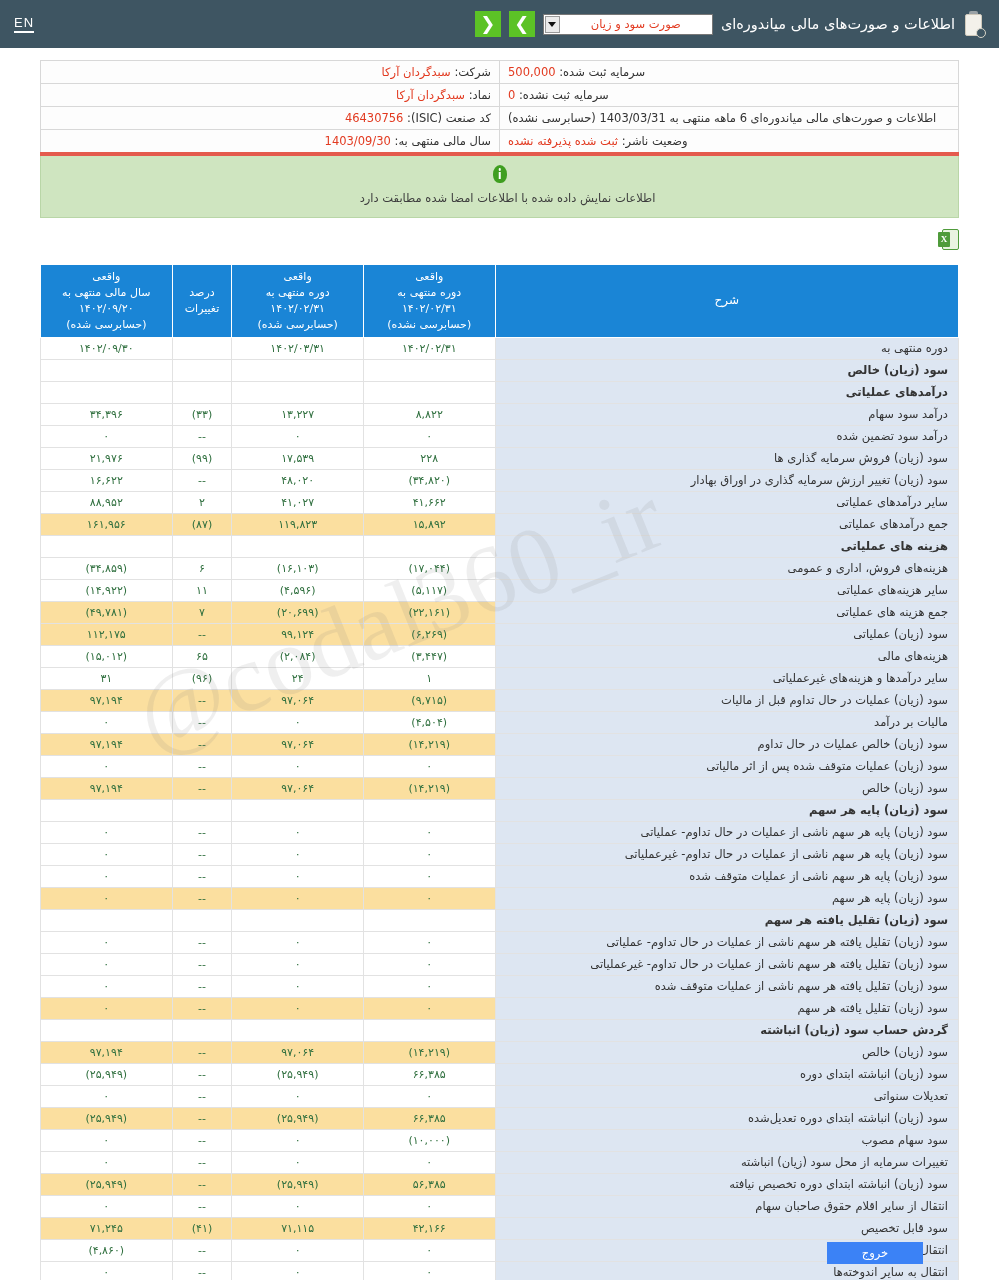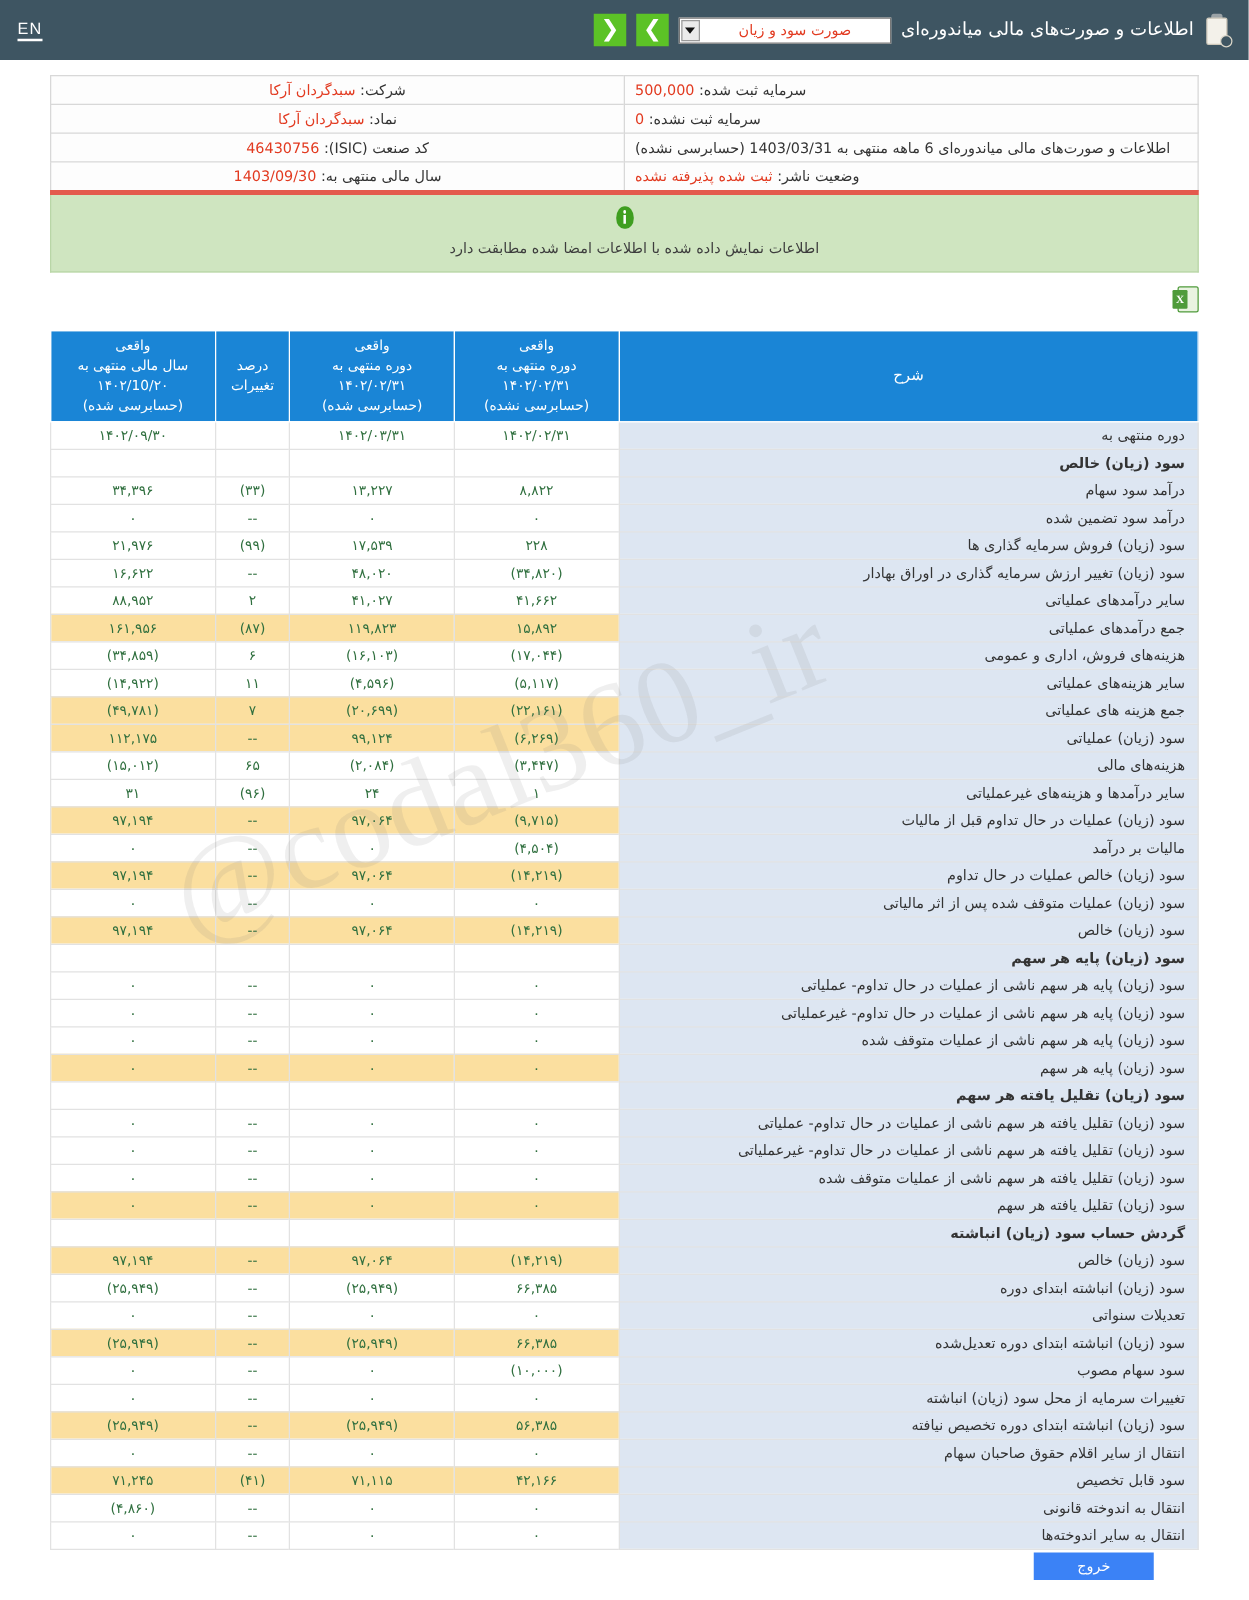--- a/index.html
+++ b/index.html
@@ -128,21 +128,21 @@
   }
   table.info td {
     border: 1px solid #d8d8d8;
     height: 23px;
     font-size: 11.5px;
     color: #333;
     padding: 2px 8px;
     vertical-align: middle;
     background: #fdfdfd;
   }
-  table.info td.lbl-right { text-align: center; }
+  table.info td.lbl-right { text-align: right; }
   table.info td.lbl-left  { text-align: left; }
   table.info .k { color: #333; }
   table.info .v { color: #e23a20; }
 
   .redline {
     height: 4px;
     background: #e45a4d;
     margin-top: -1px;
   }
 
@@ -432,40 +432,47 @@
             <div>۱۴۰۲/۰۲/۳۱</div>
             <div>(حسابرسی شده)</div>
           </th>
           <th>
             <div>درصد</div>
             <div>تغییرات</div>
           </th>
           <th>
             <div>واقعی</div>
             <div>سال مالی منتهی به</div>
-            <div>۱۴۰۲/10/۲۰</div>
+            <div>۱۴۰۲/۰۹/۲۰</div>
             <div>(حسابرسی شده)</div>
           </th>
         </tr>
       </thead>
       <tbody id="fin-body">
           <tr class="plain">
             <td class="desc">دوره منتهی به</td>
             <td class="pos">۱۴۰۲/۰۲/۳۱</td>
             <td class="pos">۱۴۰۲/۰۳/۳۱</td>
             <td></td>
             <td class="pos">۱۴۰۲/۰۹/۳۰</td>
           </tr>
           <tr class="hdrow">
             <td class="desc">سود (زیان) خالص</td>
             <td></td>
             <td></td>
             <td></td>
             <td></td>
           </tr>
+          <tr class="hdrow">
+            <td class="desc">درآمدهای عملیاتی</td>
+            <td></td>
+            <td></td>
+            <td></td>
+            <td></td>
+          </tr>
           <tr class="plain">
             <td class="desc">درآمد سود سهام</td>
             <td class="pos">۸,۸۲۲</td>
             <td class="pos">۱۳,۲۲۷</td>
             <td class="neg">(۳۳)</td>
             <td class="pos">۳۴,۳۹۶</td>
           </tr>
           <tr class="plain">
             <td class="desc">درآمد سود تضمین شده</td>
             <td class="pos">۰</td>
@@ -494,20 +501,27 @@
             <td class="pos">۲</td>
             <td class="pos">۸۸,۹۵۲</td>
           </tr>
           <tr class="sum">
             <td class="desc">جمع درآمدهای عملیاتی</td>
             <td class="pos">۱۵,۸۹۲</td>
             <td class="pos">۱۱۹,۸۲۳</td>
             <td class="neg">(۸۷)</td>
             <td class="pos">۱۶۱,۹۵۶</td>
           </tr>
+          <tr class="hdrow">
+            <td class="desc">هزینه های عملیاتی</td>
+            <td></td>
+            <td></td>
+            <td></td>
+            <td></td>
+          </tr>
           <tr class="plain">
             <td class="desc">هزینه‌های فروش، اداری و عمومی</td>
             <td class="neg">(۱۷,۰۴۴)</td>
             <td class="neg">(۱۶,۱۰۳)</td>
             <td class="pos">۶</td>
             <td class="neg">(۳۴,۸۵۹)</td>
           </tr>
           <tr class="plain">
             <td class="desc">سایر هزینه‌های عملیاتی</td>
             <td class="neg">(۵,۱۱۷)</td>

